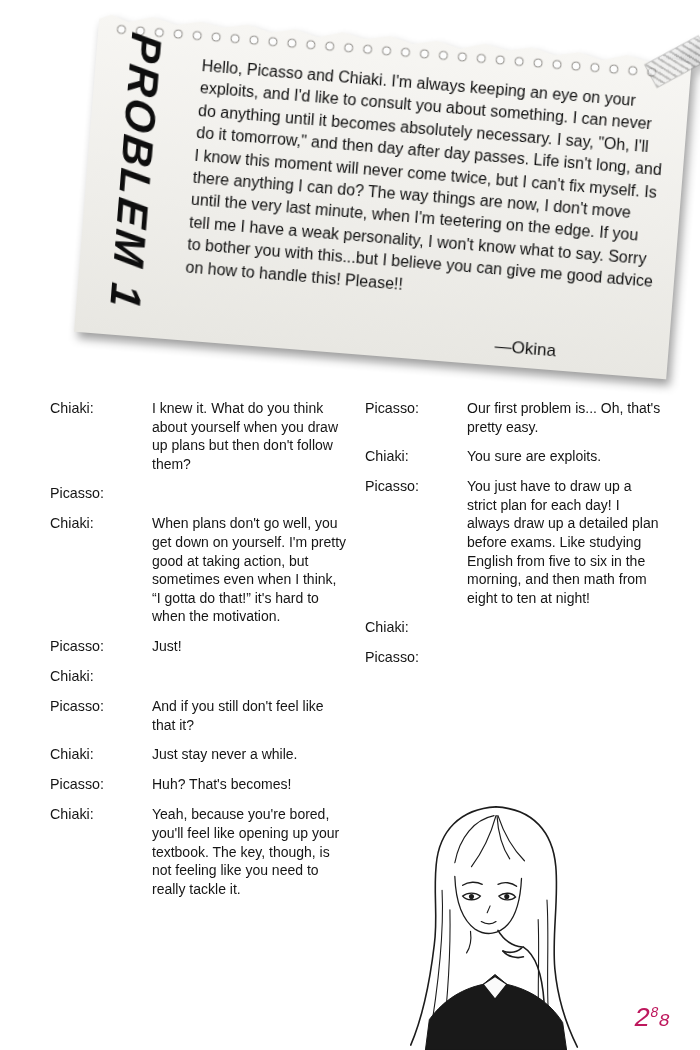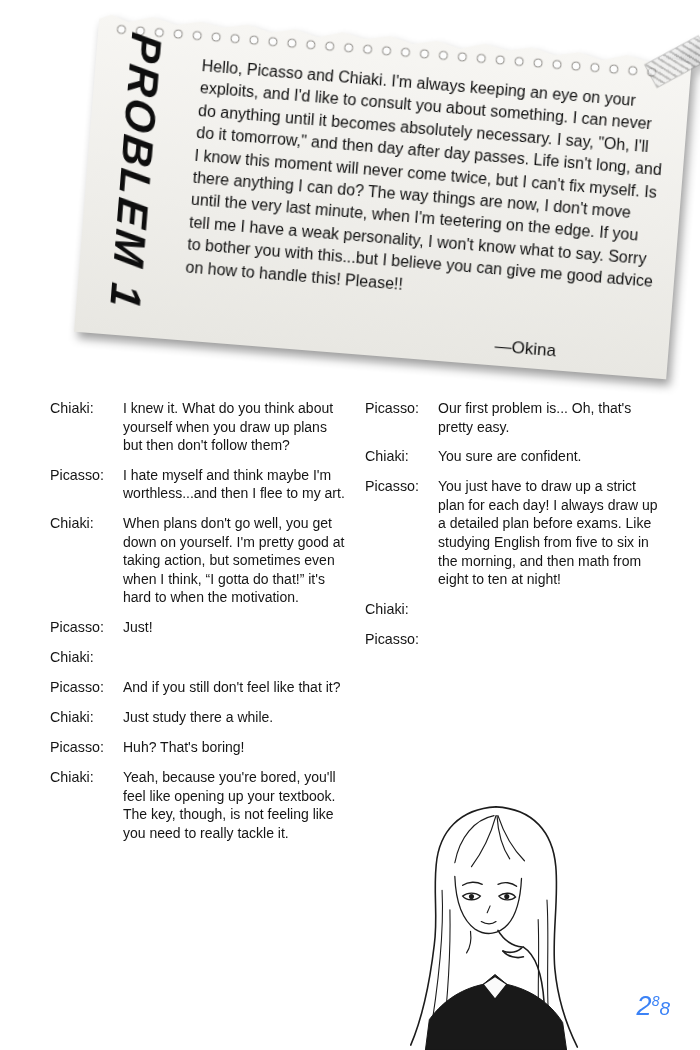--- a/index.html
+++ b/index.html
@@ -50,29 +50,29 @@
       rgba(130,130,130,0.50) 0 2px, rgba(236,236,236,0.65) 2px 6px);
     outline:1px solid rgba(110,110,110,0.35);
   }
 
   
   .dialogue {
     position:absolute; left:50px; top:399px; width:612px;
     display:flex; gap:18px;
   }
   .dcol { flex:1; min-width:0; }
-  .drow { display:flex; margin-bottom:11px; }
+  .drow { display:flex; margin-bottom:11px;gap:29px; }
   .speaker { flex:0 0 73px; width:73px; font-size:14.3px; line-height:1.33; }
   .dtext   { flex:1; font-size:14px; line-height:1.33; }
 
   
   .girl { position:absolute; left:396px; top:800px; width:200px; height:250px; }
   .page-number {
-    position:absolute; right:30px; bottom:28px;
-    font-style:italic; color:#3b82f6; font-family:Liberation Sans, sans-serif;
+    position:absolute; right:30px; bottom:16px;
+    font-style:italic; color:#be185d; font-family:Liberation Mono, monospace;
   }
   .pn-0 { font-size:27px; }
   .pn-1 { font-size:14px; position:relative; top:-9px; }
   .pn-2 { font-size:19px; }
 </style>
 </head>
 <body>
 
 <div class="paper-wrap">
   <div class="paper">
@@ -85,58 +85,57 @@
 </div>
 
 <div class="dialogue">
   <div class="dcol">
       <div class="drow">
         <span class="speaker">Chiaki:</span>
         <div class="dtext">I knew it. What do you think about yourself when you draw up plans but then don't follow them?</div>
       </div>
       <div class="drow">
         <span class="speaker">Picasso:</span>
-        <div class="dtext">I hate myself and think maybe I'm worthless...and then I flee to my art.</div>
       </div>
       <div class="drow">
         <span class="speaker">Chiaki:</span>
         <div class="dtext">When plans don't go well, you get down on yourself. I'm pretty good at taking action, but sometimes even when I think, “I gotta do that!” it's hard to when the motivation.</div>
       </div>
       <div class="drow">
         <span class="speaker">Picasso:</span>
         <div class="dtext">Just!</div>
       </div>
       <div class="drow">
         <span class="speaker">Chiaki:</span>
       </div>
       <div class="drow">
         <span class="speaker">Picasso:</span>
         <div class="dtext">And if you still don't feel like that it?</div>
       </div>
       <div class="drow">
         <span class="speaker">Chiaki:</span>
-        <div class="dtext">Just study there a while.</div>
+        <div class="dtext">Just stay never a while.</div>
       </div>
       <div class="drow">
         <span class="speaker">Picasso:</span>
-        <div class="dtext">Huh? That's boring!</div>
+        <div class="dtext">Huh? That's becomes!</div>
       </div>
       <div class="drow">
         <span class="speaker">Chiaki:</span>
         <div class="dtext">Yeah, because you're bored, you'll feel like opening up your textbook. The key, though, is not feeling like you need to really tackle it.</div>
       </div>
     </div>
   <div class="dcol">
       <div class="drow">
         <span class="speaker">Picasso:</span>
         <div class="dtext">Our first problem is... Oh, that's pretty easy.</div>
       </div>
       <div class="drow">
         <span class="speaker">Chiaki:</span>
-        <div class="dtext">You sure are confident.</div>
+        <div class="dtext">You sure are exploits.</div>
       </div>
       <div class="drow">
         <span class="speaker">Picasso:</span>
         <div class="dtext">You just have to draw up a strict plan for each day! I always draw up a detailed plan before exams. Like studying English from five to six in the morning, and then math from eight to ten at night!</div>
       </div>
       <div class="drow">
         <span class="speaker">Chiaki:</span>
       </div>
       <div class="drow">
         <span class="speaker">Picasso:</span>

